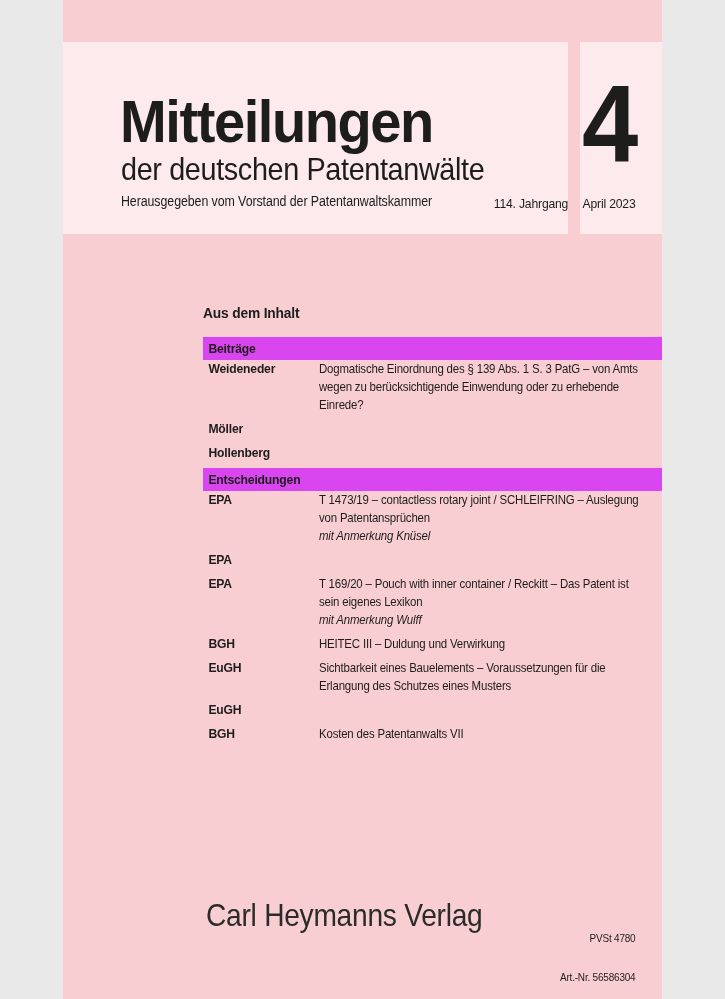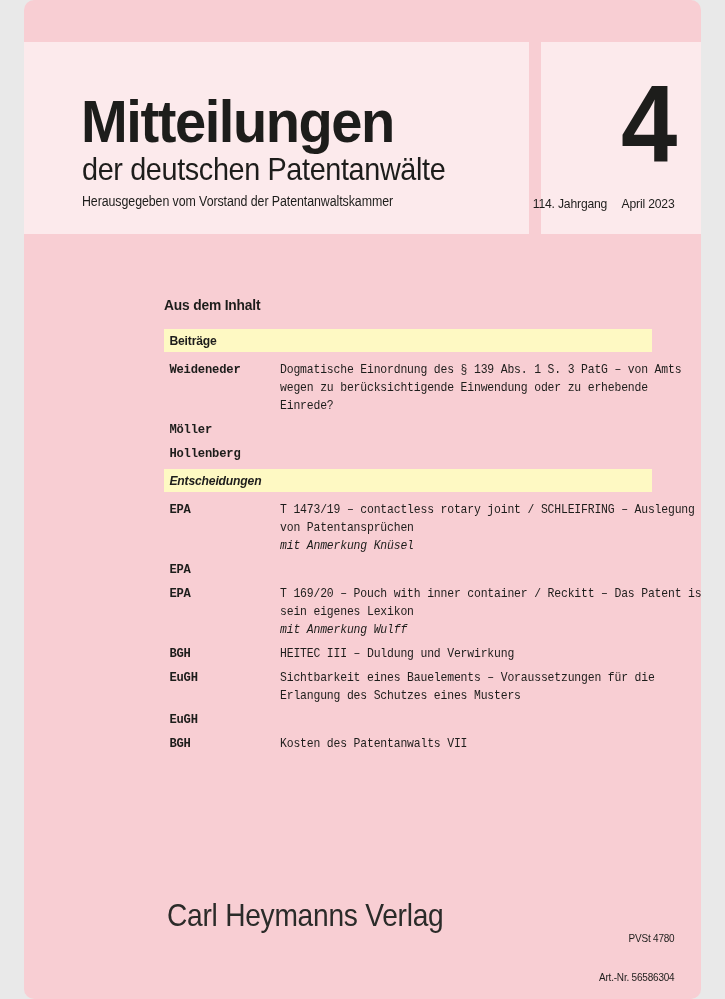--- a/index.html
+++ b/index.html
@@ -2,29 +2,28 @@
 <html><head>
 <meta charset="utf-8">
 <style>
   html, body {
     margin: 0;
     padding: 0;
     background: #e9e9e9;
   }
   .page {
     position: relative;
-    width: 677px;
+    width: 599px;
     height: 999px;
     margin: 0 auto;
     background: #f8ced3;
     font-family: "Liberation Sans", "DejaVu Sans", sans-serif;
     color: #1d1d1b;
     overflow: hidden;
     letter-spacing: -0.2px;
-    border-radius: 10px;
   }
   .panel {
     position: absolute;
     top: 42px;
     height: 192px;
     background: #fceaec;
   }
   #panel-left  { left: 0;     width: 505px; }
   #panel-right { left: 517px; width: 208px; }
 
@@ -80,53 +79,51 @@
     font-size: 13.5px;
     white-space: pre;
     transform: scaleX(0.9);
     transform-origin: right top;
   }
   .issue-meta .meta-gap { display: inline-block; width: 16px; }
 
   .contents {
     position: absolute;
     left: 140px;
-    top: 296px;
+    top: 304px;
     width: 488px;
   }
   .toc-heading {
     font-size: 15px;
     font-weight: bold;
     line-height: 18px;
     margin-bottom: 15px;
     transform: scaleX(0.92);
     transform-origin: left top;
     white-space: pre;
   }
   .section-band {
     height: 23px;
-    background: #fef9c3;
-    margin-bottom: 9px;
+    background: #d946ef;
   }
   .section-band .band-label {
     display: inline-block;
     padding-left: 6px;
     font-size: 13.5px;
     font-weight: bold;
     line-height: 23px;
     transform: scaleX(0.9);
     transform-origin: left top;
     white-space: pre;
   }
-  .section + .section .section-band { margin-top: 6px; font-style: italic; }
+  .section + .section .section-band { margin-top: 6px; }
   .entry {
     display: grid;
     grid-template-columns: 116px 1fr;
     margin-bottom: 6px;
-    font-family: Liberation Mono, monospace;
   }
   .entry-label {
     font-size: 13.5px;
     font-weight: bold;
     line-height: 18px;
     padding-left: 6px;
     transform: scaleX(0.9);
     transform-origin: left top;
     white-space: pre;
   }

